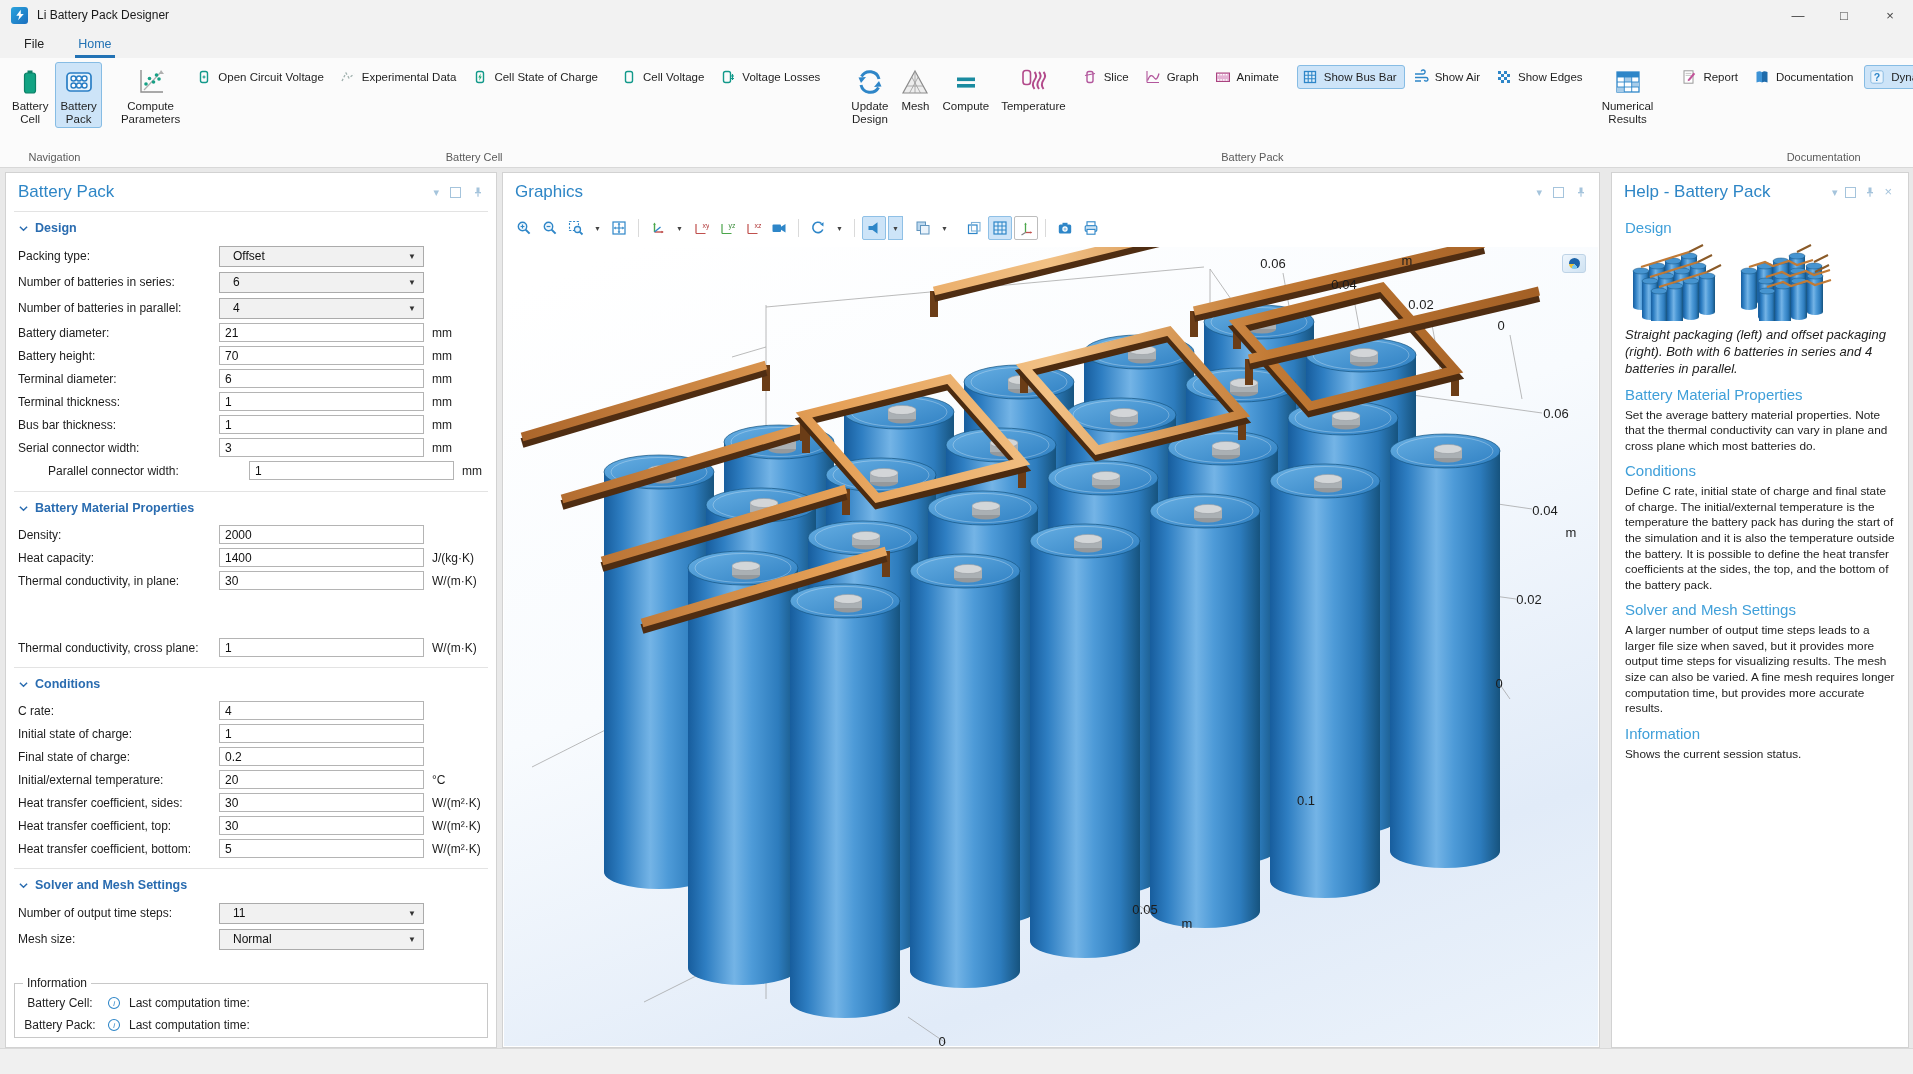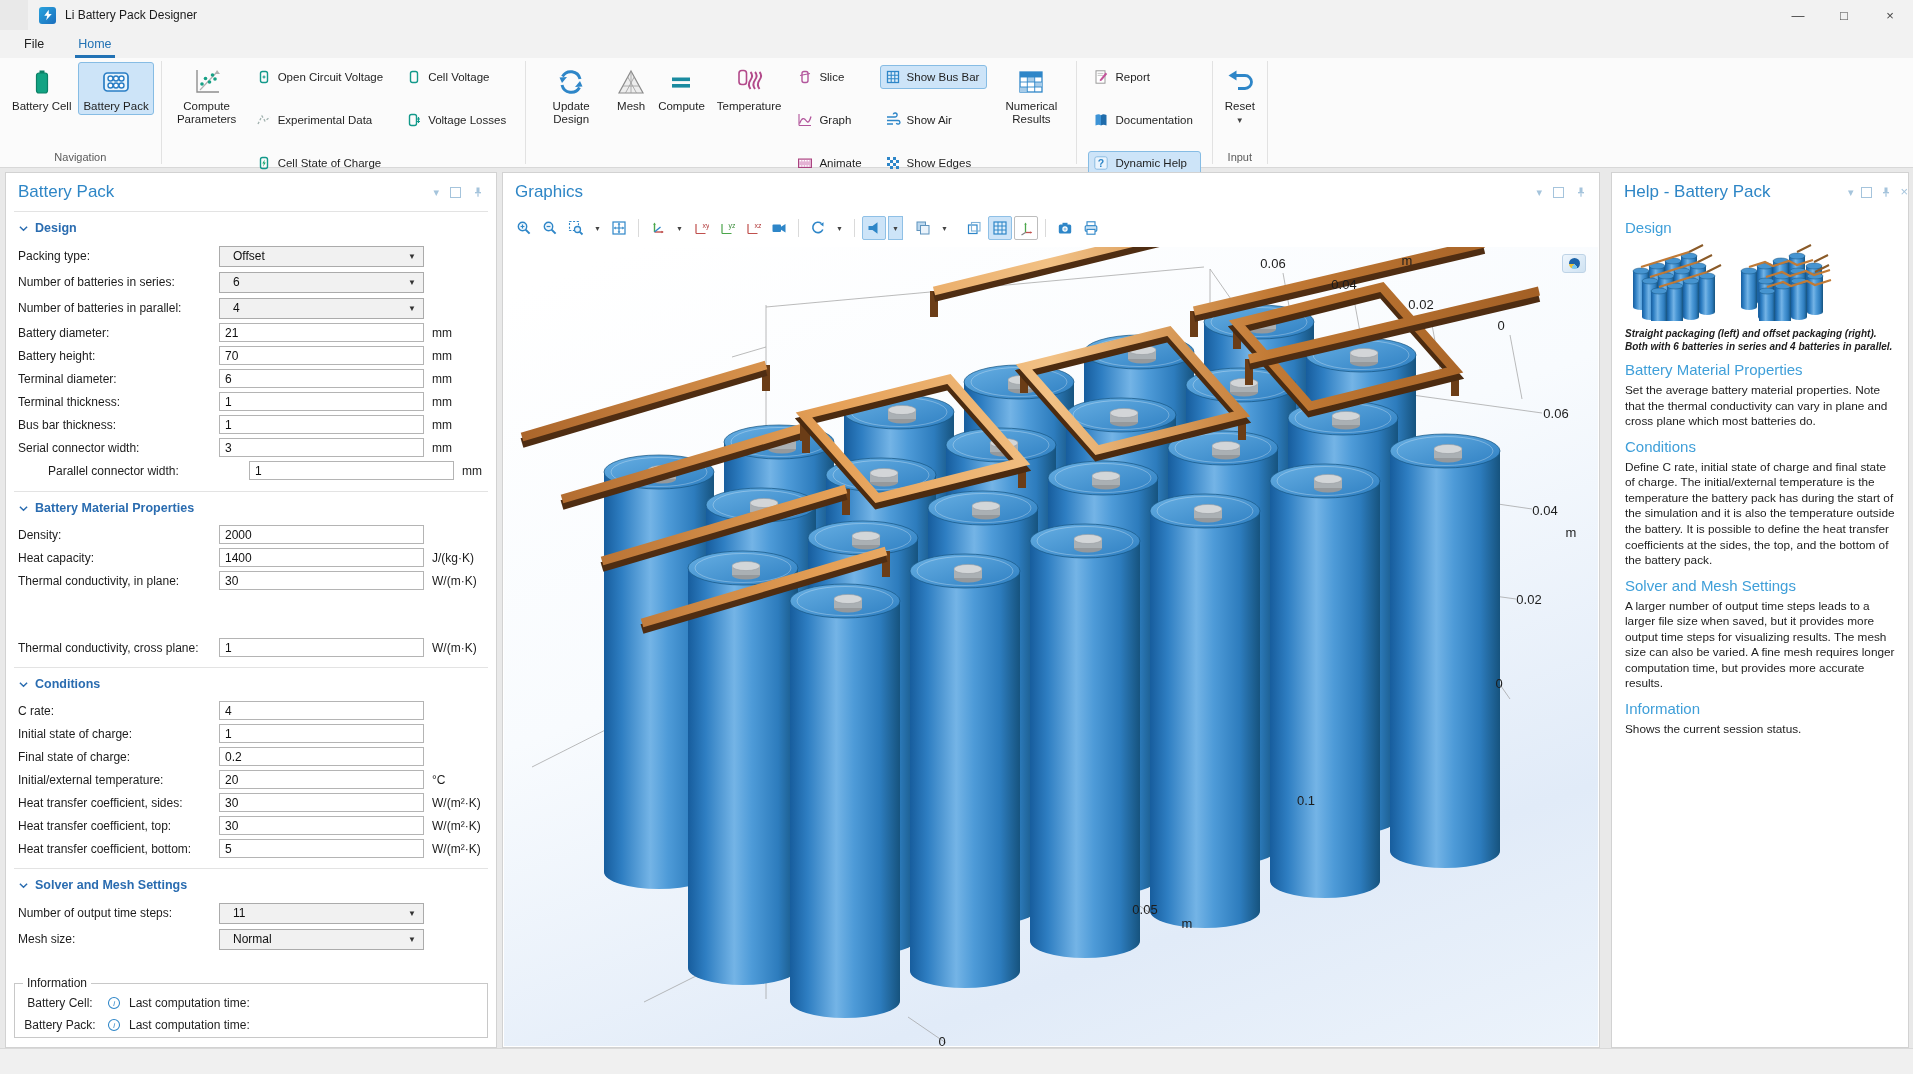--- a/index.html
+++ b/index.html
@@ -1,21 +1,21 @@
 <!DOCTYPE html>
 <html><head>
 <meta charset="utf-8">
 <style>
   html,body{margin:0;padding:0;}
   body{width:1913px;height:1074px;position:relative;overflow:hidden;background:#e9e9e9;
        font-family:"Liberation Sans",sans-serif;color:#1f1f1f;-webkit-font-smoothing:antialiased;}
   svg text{font-family:"Liberation Sans",sans-serif;}
 
   
-  .titlebar{position:absolute;top:0;left:0;right:0;height:30px;background:#f2f2f2;display:flex;align-items:center;margin-left:28px;}
+  .titlebar{position:absolute;top:0;left:0;right:0;height:30px;background:#f2f2f2;display:flex;align-items:center;}
   .appicon{width:17px;height:17px;margin-left:11px;border-radius:3px;background:linear-gradient(135deg,#2aa3dd,#1b6fbe);display:flex;align-items:center;justify-content:center;}
   .apptitle{font-size:12px;margin-left:9px;color:#1a1a1a;}
   .winctrls{margin-left:auto;display:flex;height:30px;}
   .winbtn{width:46px;height:30px;display:flex;align-items:center;justify-content:center;font-size:13px;color:#444;}
 
   
   .tabs{position:absolute;top:30px;left:0;right:0;height:28px;background:#f2f2f2;display:flex;align-items:center;padding-left:24px;gap:34px;}
   .tab{font-size:12.5px;color:#222;height:28px;display:flex;align-items:center;position:relative;}
   .tab.active{color:#2272b4;}
   .tab.active::after{content:"";position:absolute;left:50%;transform:translateX(-50%);bottom:0;width:40px;height:3px;background:#2272b4;}
@@ -23,21 +23,21 @@
   
   .ribbon{position:absolute;top:58px;left:0;right:0;height:110px;background:#fbfbfb;border-bottom:1px solid #d8d8d8;display:flex;box-sizing:border-box;}
   .rgroup{display:flex;flex-direction:column;padding:3px 6px 0 6px;}
   .rgroup-content{display:flex;align-items:flex-start;flex:1;}
   .rgroup-label{text-align:center;font-size:11px;color:#5a5a5a;height:17px;line-height:15px;}
   .rsep{width:1px;background:#e2e2e2;margin:3px 0;}
   .bigbtn{display:flex;flex-direction:column;align-items:center;padding:4px 4px 1px 4px;margin:1px;border:1px solid transparent;border-radius:3px;font-size:11.5px;line-height:13px;text-align:center;color:#1f1f1f;cursor:default;}
   .bigbtn .blabel{max-width:66px;}
   .bigbtn.selected{background:#cde4f8;border-color:#86bce4;}
   .icon30{width:30px;height:30px;margin-bottom:3px;}
-  .smallcol{display:flex;flex-direction:column;gap:19px;margin:4px 5px 0 5px;}
+  .smallcol{display:flex;flex-direction:row;gap:3px;margin:4px 5px 0 5px;}
   .smallbtn{display:flex;align-items:center;gap:6px;font-size:11.5px;color:#1f1f1f;padding:1px 7px 1px 4px;border:1px solid transparent;border-radius:3px;height:20px;white-space:nowrap;}
   .smallbtn.selected{background:#cde4f8;border-color:#86bce4;}
   .icon16{width:16px;height:16px;flex:0 0 16px;}
   .reset-chev{font-size:8px;color:#444;margin-top:1px;}
 
   
   .panel{position:absolute;top:172px;height:876px;background:#fff;border:1px solid #d2d2d2;box-sizing:border-box;}
   #left-panel{left:5px;width:492px;}
   #graphics-panel{left:502px;width:1098px;}
   #help-panel{left:1611px;width:298px;}
@@ -76,21 +76,21 @@
   #scene-svg{position:absolute;left:0;top:0;}
   .logo-chip{position:absolute;right:12px;top:7px;width:22px;height:17px;border:1px solid #bed3e6;border-radius:3px;
      background:linear-gradient(135deg,#eef6fd,#cfe2f2);display:flex;align-items:center;justify-content:center;}
   .logo-dot{width:11px;height:11px;border-radius:50%;background:conic-gradient(#1c63a8 0 40%,#79c7ec 40% 60%,#e7c23a 60% 72%,#1c63a8 72%);}
 
   
   .help-scroll{padding:0 13px 10px 13px;}
   .help-h{color:#3f9fd9;font-size:15px;font-weight:400;margin:8px 0 5px 0;}
   .help-p{font-size:11.8px;line-height:1.32;color:#1d1d1d;margin:0 0 8px 0;}
   .thumbs{display:flex;gap:8px;margin:4px 0 6px 0;}
-  .caption{font-style:italic;font-size:10px;line-height:1.3;color:#1d1d1d;margin-bottom:0;font-weight:bold;}
+  .caption{font-style:italic;font-size:13px;line-height:1.3;color:#1d1d1d;margin-bottom:0;}
 
   
   .statusbar{position:absolute;left:0;right:0;top:1048px;height:26px;background:#f0f0f0;border-top:1px solid #d9d9d9;}
 </style>
 </head>
 <body>
 
 <div class="titlebar">
   <div class="appicon">
     <svg width="12" height="12" viewBox="0 0 16 16">
@@ -934,21 +934,21 @@
           <text x="438" y="799">0</text>
         </g>
       </svg>
     <div class="logo-chip">
         <div class="logo-dot"></div>
       </div>
   </div>
 </div>
 
 <div class="panel" id="help-panel">
-  <div class="panel-header" style="padding-right:0;gap:16px;">
+  <div class="panel-header" style="padding-right:16px;gap:16px;">
     <span class="panel-title">Help - Battery Pack</span>
     <div class="pctrls" style="gap:8px;">
       <span class="pc">▾</span>
       <span class="pc-box"></span>
       <svg width="12" height="14" viewBox="0 0 16 16">
         <rect x="6" y="2" width="4" height="6" fill="#a5c4dc"></rect>
           <rect x="4" y="8" width="8" height="1.8" fill="#a5c4dc"></rect>
           <rect x="7.2" y="9.8" width="1.6" height="4.5" fill="#a5c4dc"></rect>
       </svg>
       <span class="pc" style="font-size:13px;">×</span>

